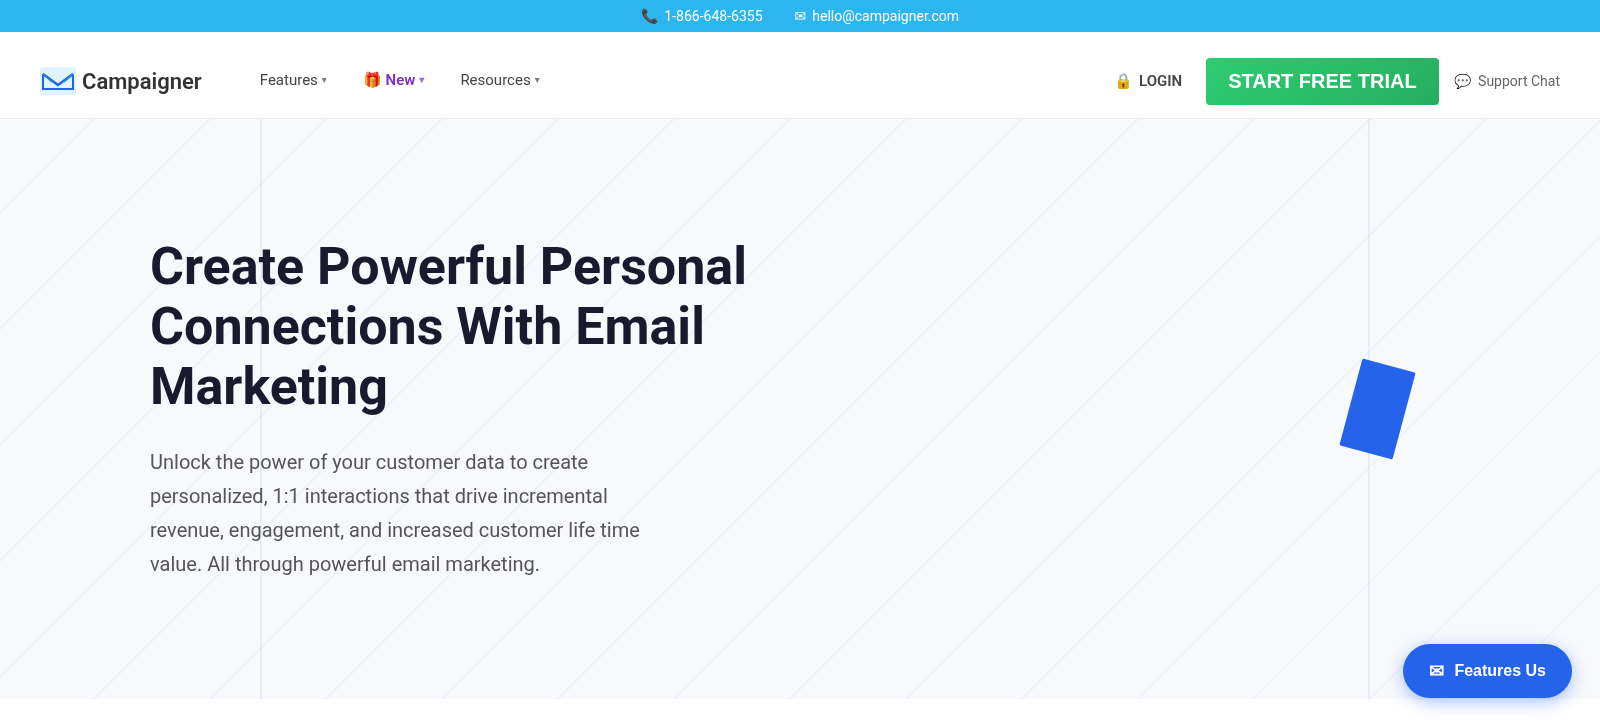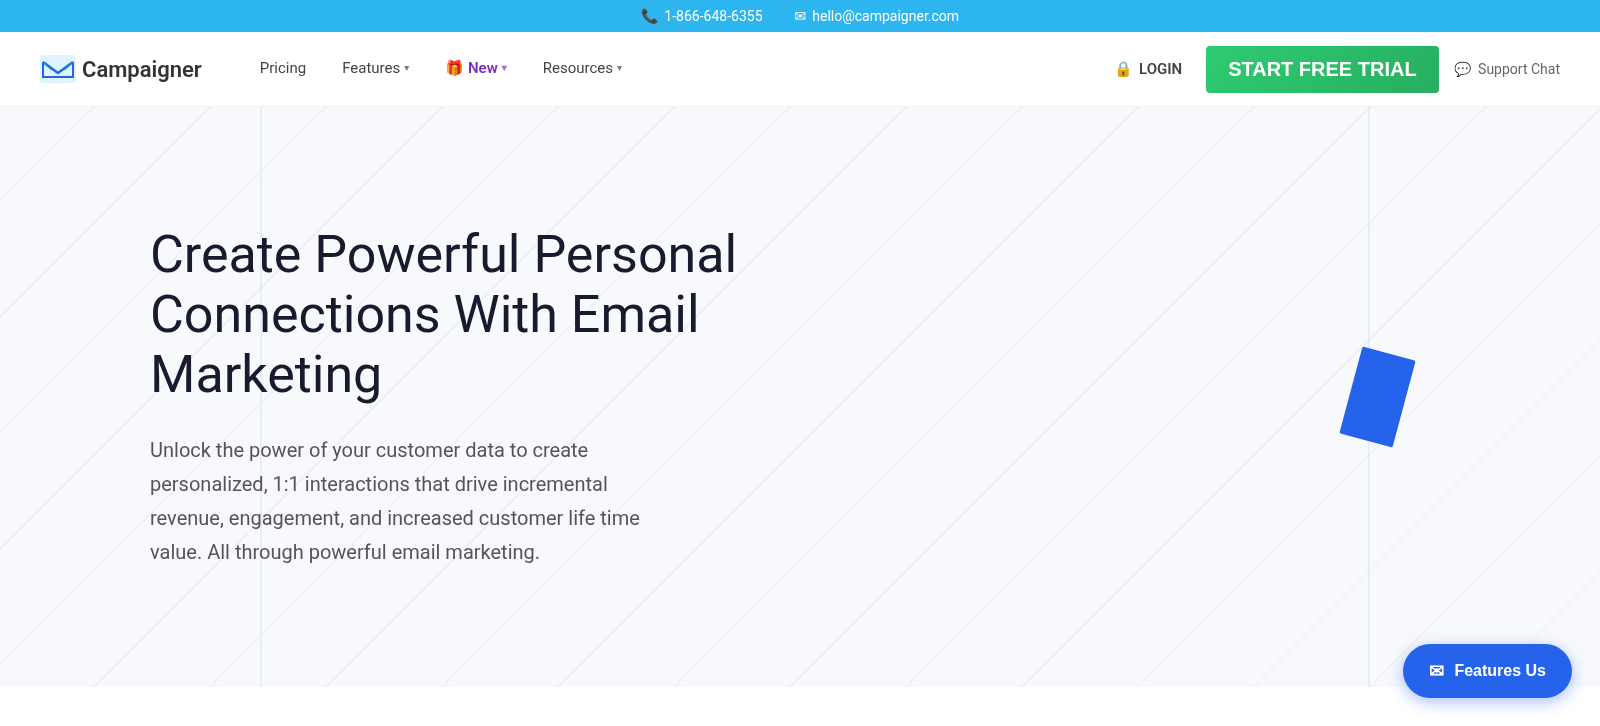--- a/index.html
+++ b/index.html
@@ -26,20 +26,21 @@
     
     .navbar {
       background: white;
       display: flex;
       align-items: center;
       padding: 0 40px;
       height: 75px;
       border-bottom: 1px solid #eee;
       position: relative;
       z-index: 10;
+      margin-top: 12px;
     }
     .logo {
       display: flex;
       align-items: center;
       gap: 6px;
       margin-right: 40px;
       text-decoration: none;
     }
     .logo-icon {
       width: 36px;
@@ -160,21 +161,21 @@
       border-radius: 2px;
     }
 
     .hero-content {
       position: relative;
       z-index: 2;
       max-width: 600px;
     }
     .hero-title {
       font-size: 52px;
-      font-weight: 400;
+      font-weight: 700;
       color: #1a1a2e;
       line-height: 1.15;
       margin-bottom: 28px;
     }
     .hero-subtitle {
       font-size: 20px;
       color: #555;
       line-height: 1.7;
       max-width: 490px;
     }
@@ -226,23 +227,20 @@
       <path d="M3 7 L18 18 L33 7" stroke="#2563eb" stroke-width="2.5" fill="none"></path>
       <path d="M3 7 L3 22 L33 22 L33 7" stroke="#2563eb" stroke-width="2" fill="none"></path>
       <path d="M3 7 L12 15" stroke="#1a90d0" stroke-width="1.5"></path>
       <path d="M33 7 L24 15" stroke="#1a90d0" stroke-width="1.5"></path>
     </svg>
     <span class="logo-text">Campaigner</span>
   </a>
 
   <div class="nav-links">
     <div class="nav-item">
-      <span>Pricing</span>
-    </div>
-    <div class="nav-item">
       <span>Features</span>
       <span class="chevron">▾</span>
     </div>
     <div class="nav-item new-item">
       <span class="gift-icon">🎁</span>
       <span>New</span>
       <span class="chevron">▾</span>
     </div>
     <div class="nav-item">
       <span>Resources</span>

